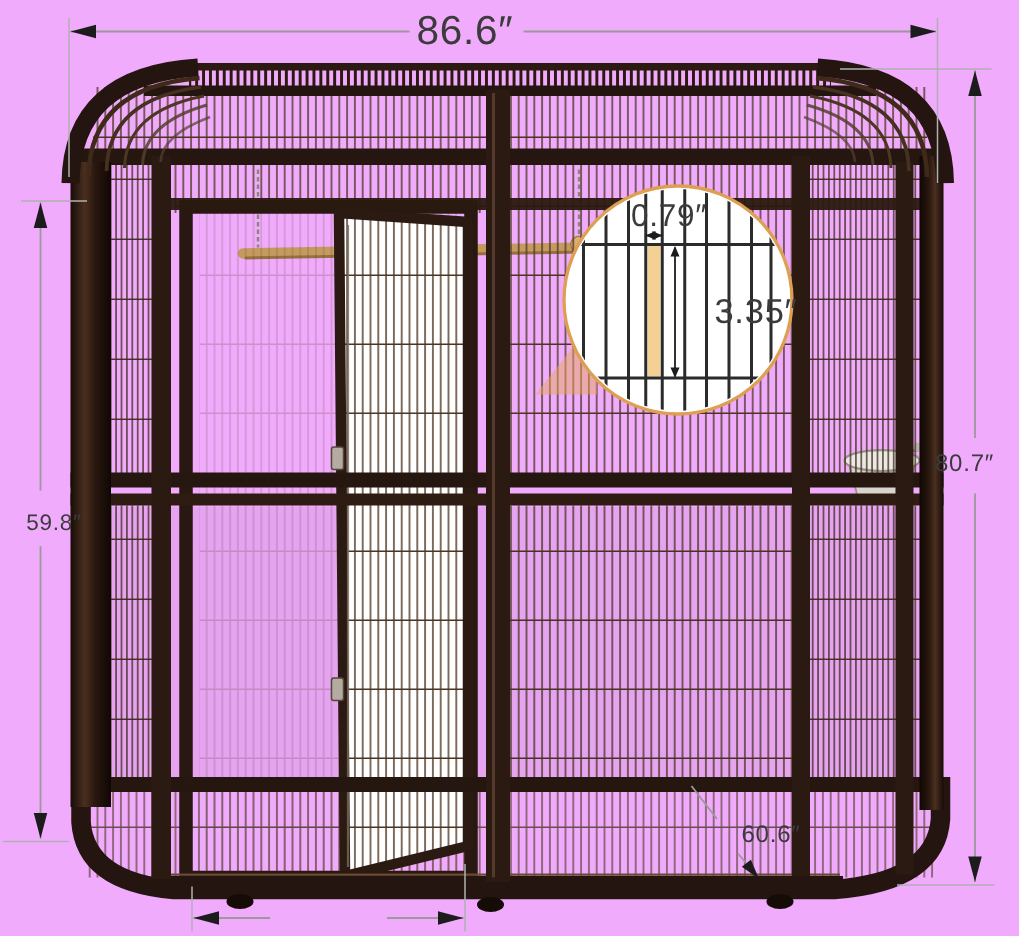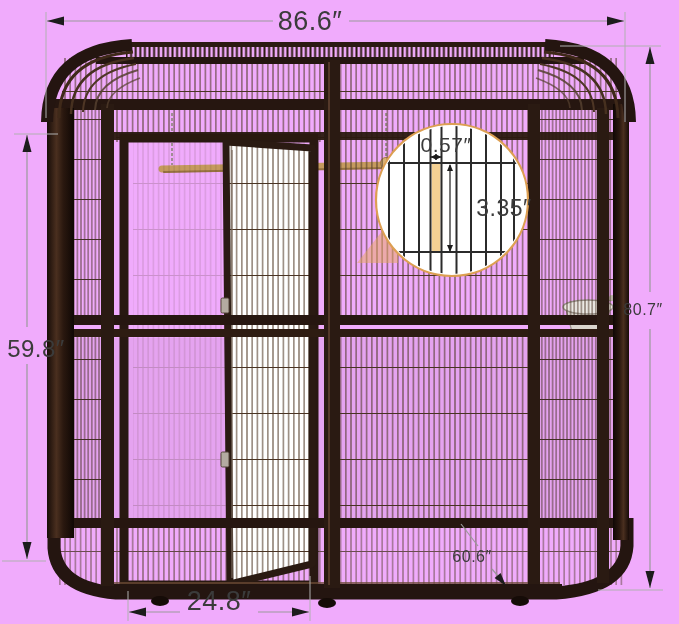--- a/index.html
+++ b/index.html
@@ -15,21 +15,21 @@
     position:absolute;
     transform:translate(-50%,-50%);
     white-space:nowrap;
     color:#3b3b3b;
     letter-spacing:.5px;
     line-height:1;
     user-select:none;
   }
   .fs27{font-size:27px;}
   .fs25{font-size:16px;}
-  .fs24{font-size:24px;}
+  .fs24{font-size:15px;}
   .fs23{font-size:23px;padding-left:36px;}
   .fs21{font-size:21px;}
 </style>
 </head>
 <body>
 
 <div id="stage">
 
 <svg width="679" height="624" viewBox="0 0 679 624">
   <defs>
@@ -217,18 +217,17 @@
   <g>
     <line x1="461" y1="524" x2="478" y2="546" stroke="#9a9a9a" stroke-width="1.2"></line>
     <line x1="492" y1="569" x2="503" y2="582" stroke="#9a9a9a" stroke-width="1.2"></line>
     <polygon points="506,586 500.6,573.1 494.6,577.9" fill="#1c1c1c"></polygon>
   </g>
 </svg>
 
 <div class="dim-label fs27" style="left:310px;top:21px;">86.6″</div>
 <div class="dim-label fs25" style="left:643px;top:310px;">80.7″</div>
 <div class="dim-label fs24" style="left:36px;top:349px;">59.8″</div>
-<div class="dim-label fs27" style="left:219px;top:601px;">24.8″</div>
-<div class="dim-label fs25" style="left:472px;top:557px;">60.6″</div>
-<div class="dim-label fs21" style="left:446px;top:144px;">0.57″</div>
+<div class="dim-label fs25" style="left:514px;top:557px;">60.6″</div>
+<div class="dim-label fs21" style="left:446px;top:144px;">0.79″</div>
 <div class="dim-label fs23" style="left:486px;top:208px;">3.35″</div>
 
 </div>
 
 </body></html>

